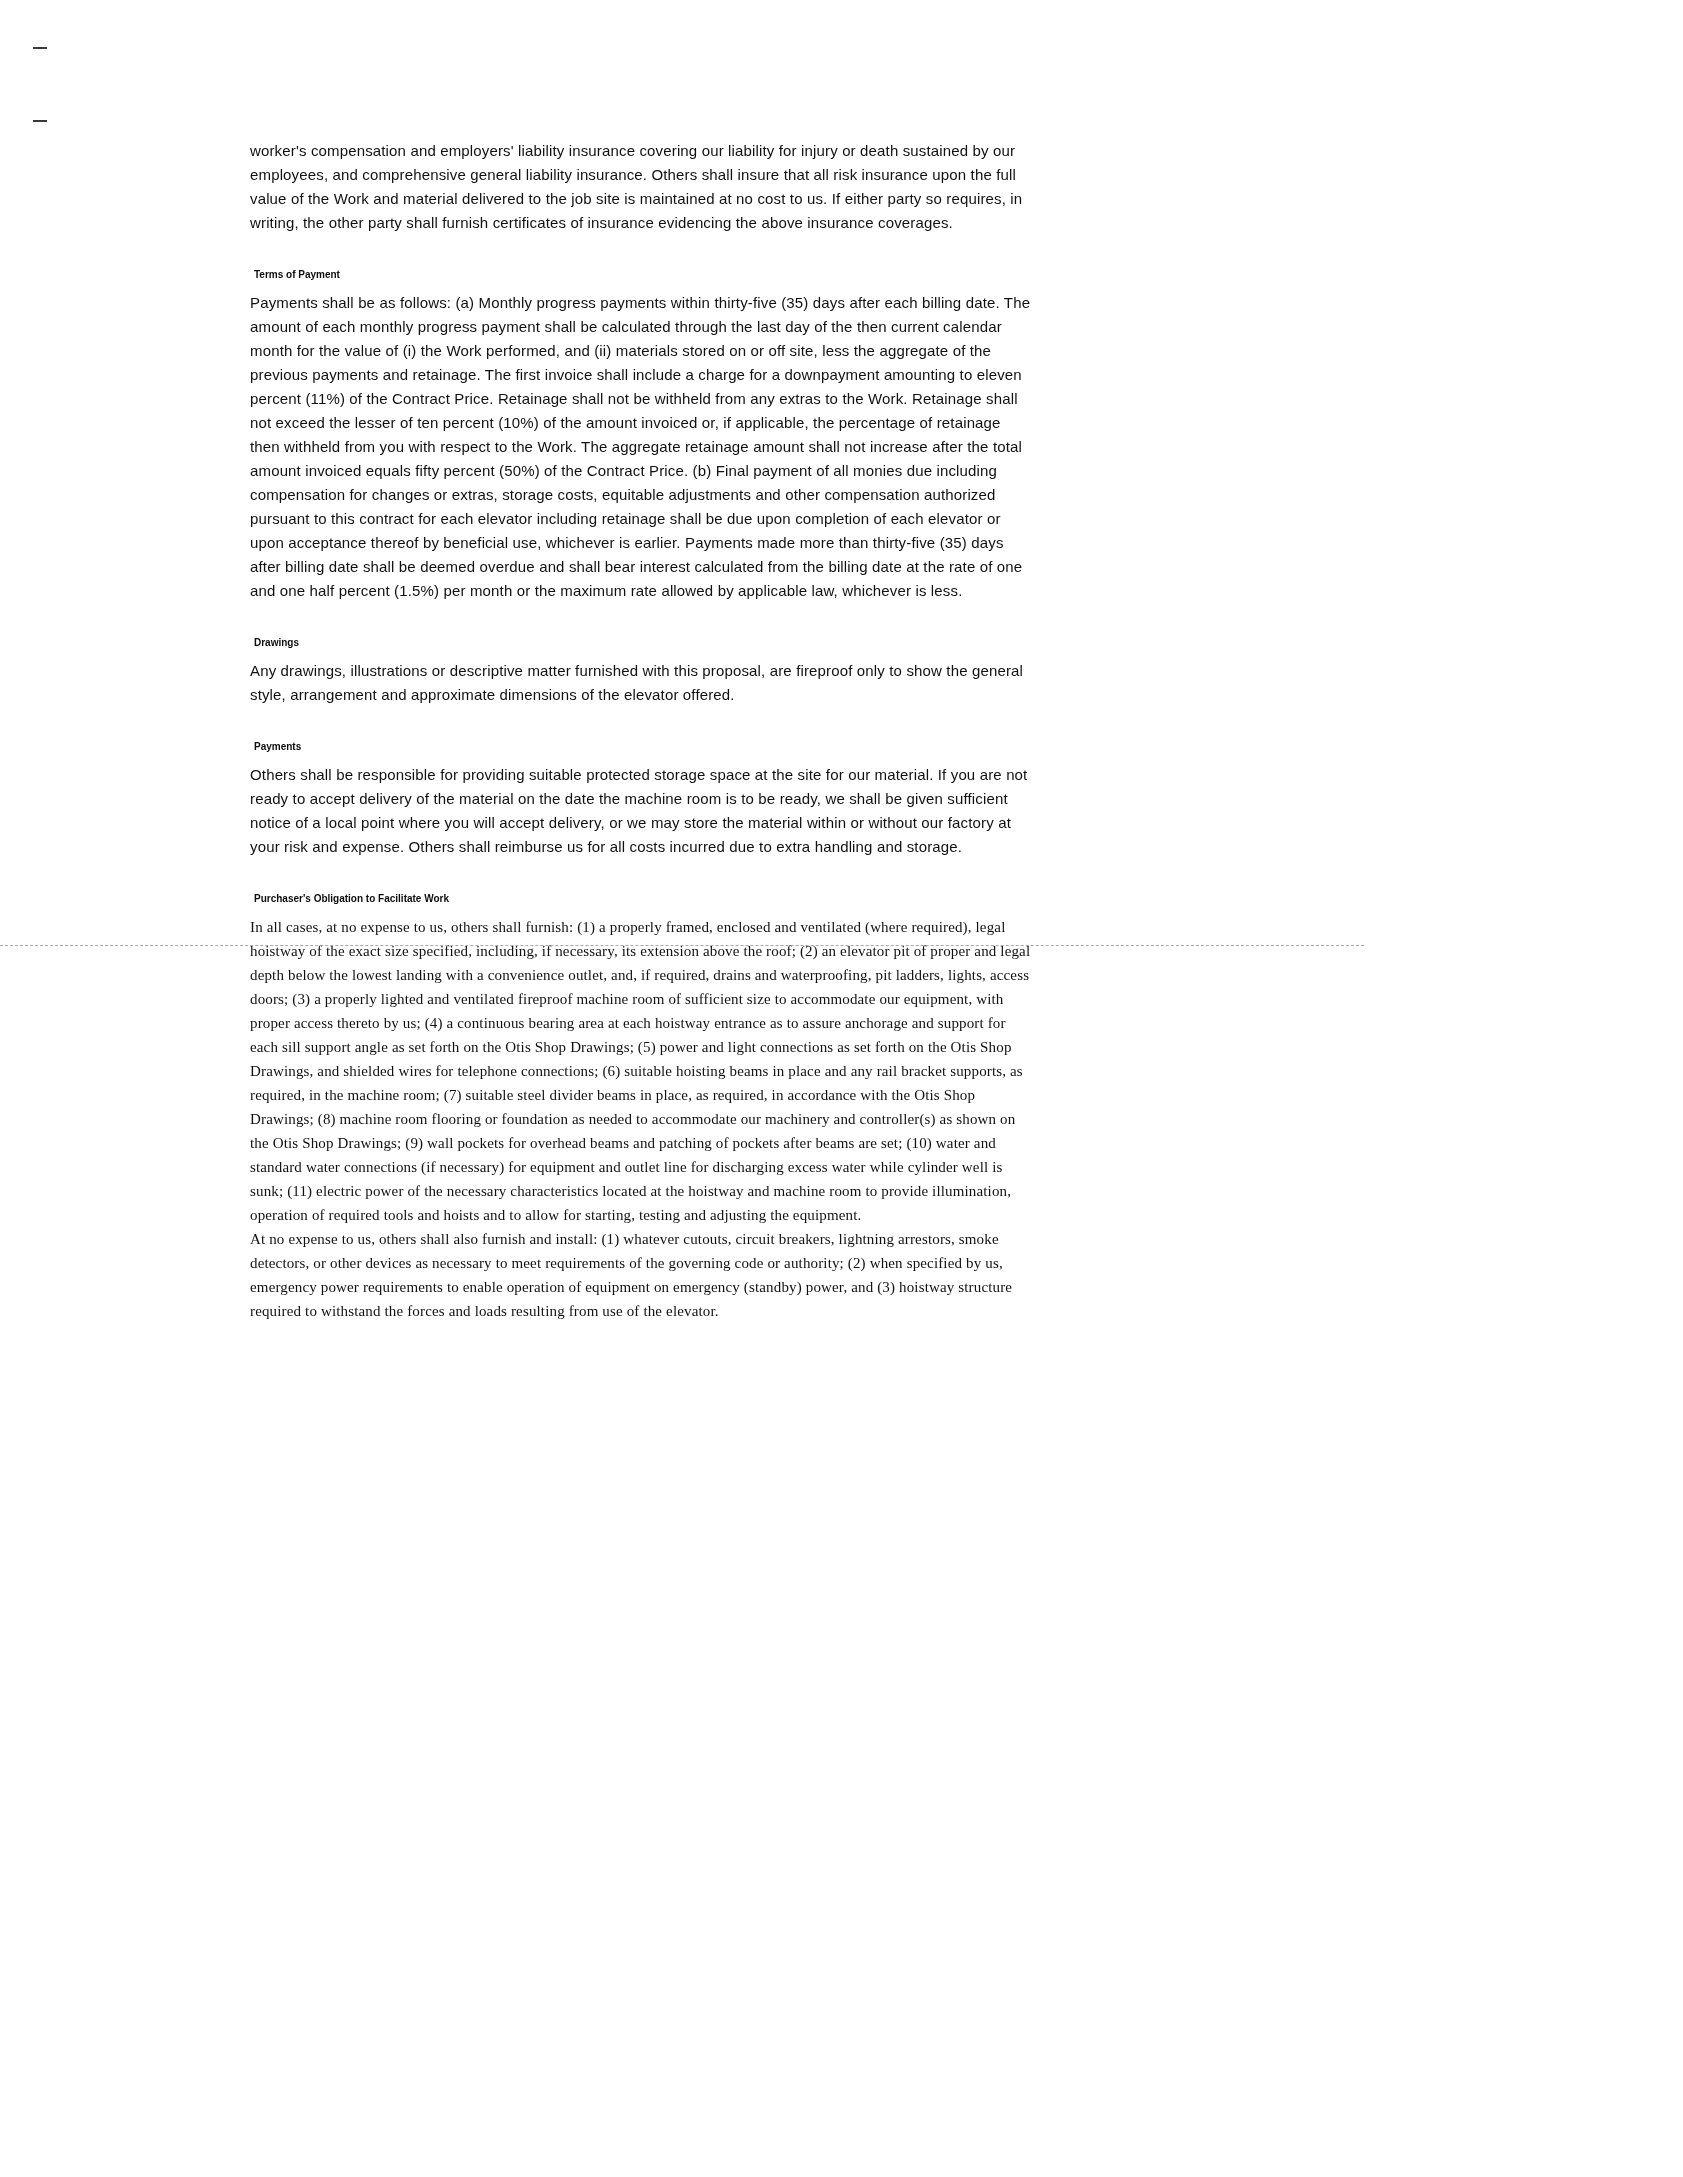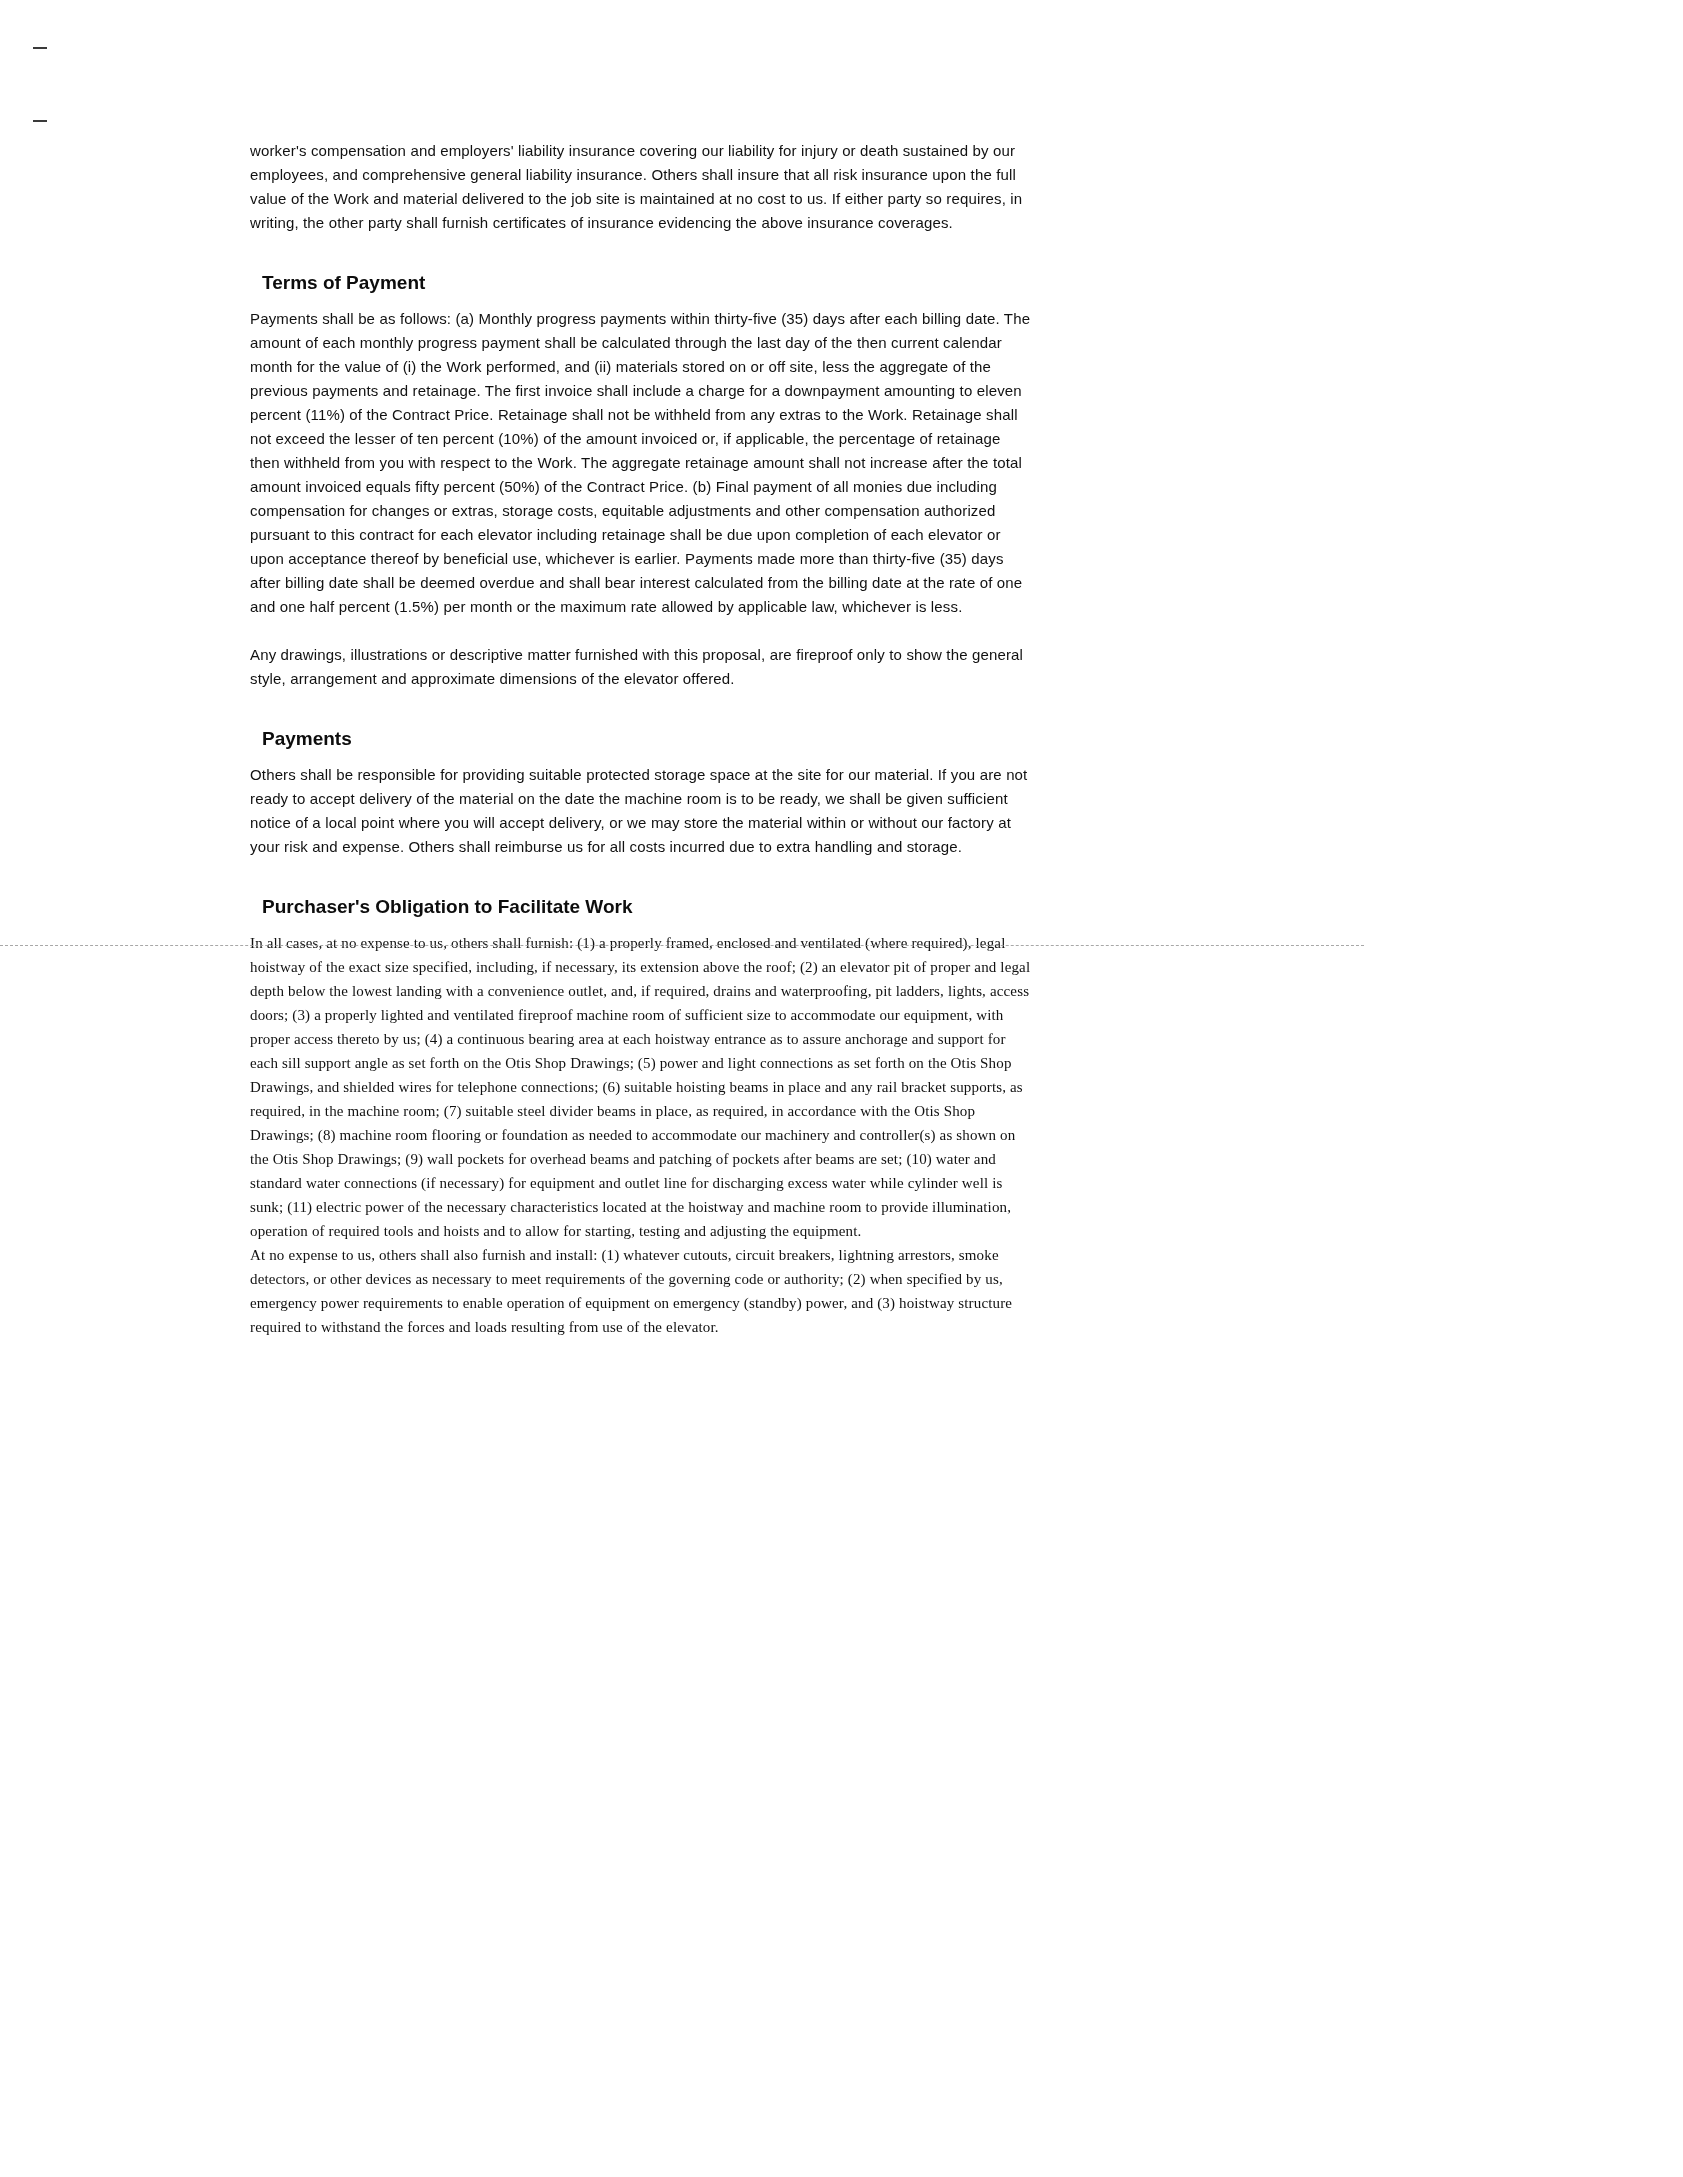--- a/index.html
+++ b/index.html
@@ -53,22 +53,22 @@
 
   p.body-text {
     margin: 0;
     font-size: 15px;
     line-height: 24px;
     text-align: left;
     color: #111111;
     letter-spacing: 0.01em;
   }
   h2.section-head {
-    margin: 12px;
-    font-size: 19px;
+    margin: 4px;
+    font-size: 10px;
     line-height: 24px;
     font-weight: bold;
     color: #0d0d0d;
   }
   .block {
     margin-bottom: 0;
   }
   .gap {
     height: 24px;
   }
@@ -94,20 +94,21 @@
     <div class="gap"></div>
 
     <div class="block">
       <h2 class="section-head">Terms of Payment</h2>
       <p class="body-text">Payments shall be as follows: (a) Monthly progress payments within thirty-five (35) days after each billing date.  The amount of each monthly progress payment shall be calculated through the last day of the then current calendar month for the value of (i) the Work performed, and (ii) materials stored on or off site, less the aggregate of the previous payments and retainage.  The first invoice shall include a charge for a downpayment amounting to eleven percent (11%) of the Contract Price.  Retainage shall not be withheld from any extras to the Work.  Retainage shall not exceed the lesser of ten percent (10%) of the amount invoiced or, if applicable, the percentage of retainage then withheld from you with respect to the Work.  The aggregate retainage amount shall not increase after the total amount invoiced equals fifty percent (50%) of the Contract Price.  (b) Final payment of all monies due including compensation for changes or extras, storage costs, equitable adjustments and other compensation authorized pursuant to this contract for each elevator including retainage shall be due upon completion of each elevator or upon acceptance thereof by beneficial use, whichever is earlier.  Payments made more than thirty-five (35) days after billing date shall be deemed overdue and shall bear interest calculated from the billing date at the rate of one and one half percent (1.5%) per month or the maximum rate allowed by applicable law, whichever is less.</p>
     </div>
 
     <div class="gap"></div>
 
     <div class="block">
+      <h2 class="section-head">Drawings</h2>
       <p class="body-text">Any drawings, illustrations or descriptive matter furnished with this proposal, are fireproof only to show the general style, arrangement and approximate dimensions of the elevator offered.</p>
     </div>
 
     <div class="gap"></div>
 
     <div class="block">
       <h2 class="section-head">Payments</h2>
       <p class="body-text">Others shall be responsible for providing suitable protected storage space at the site for our material.  If you are not ready to accept delivery of the material on the date the machine room is to be ready, we shall be given sufficient notice of a local point where you will accept delivery, or we may store the material within or without our factory at your risk and expense.  Others shall reimburse us for all costs incurred due to extra handling and storage.</p>
     </div>
 

